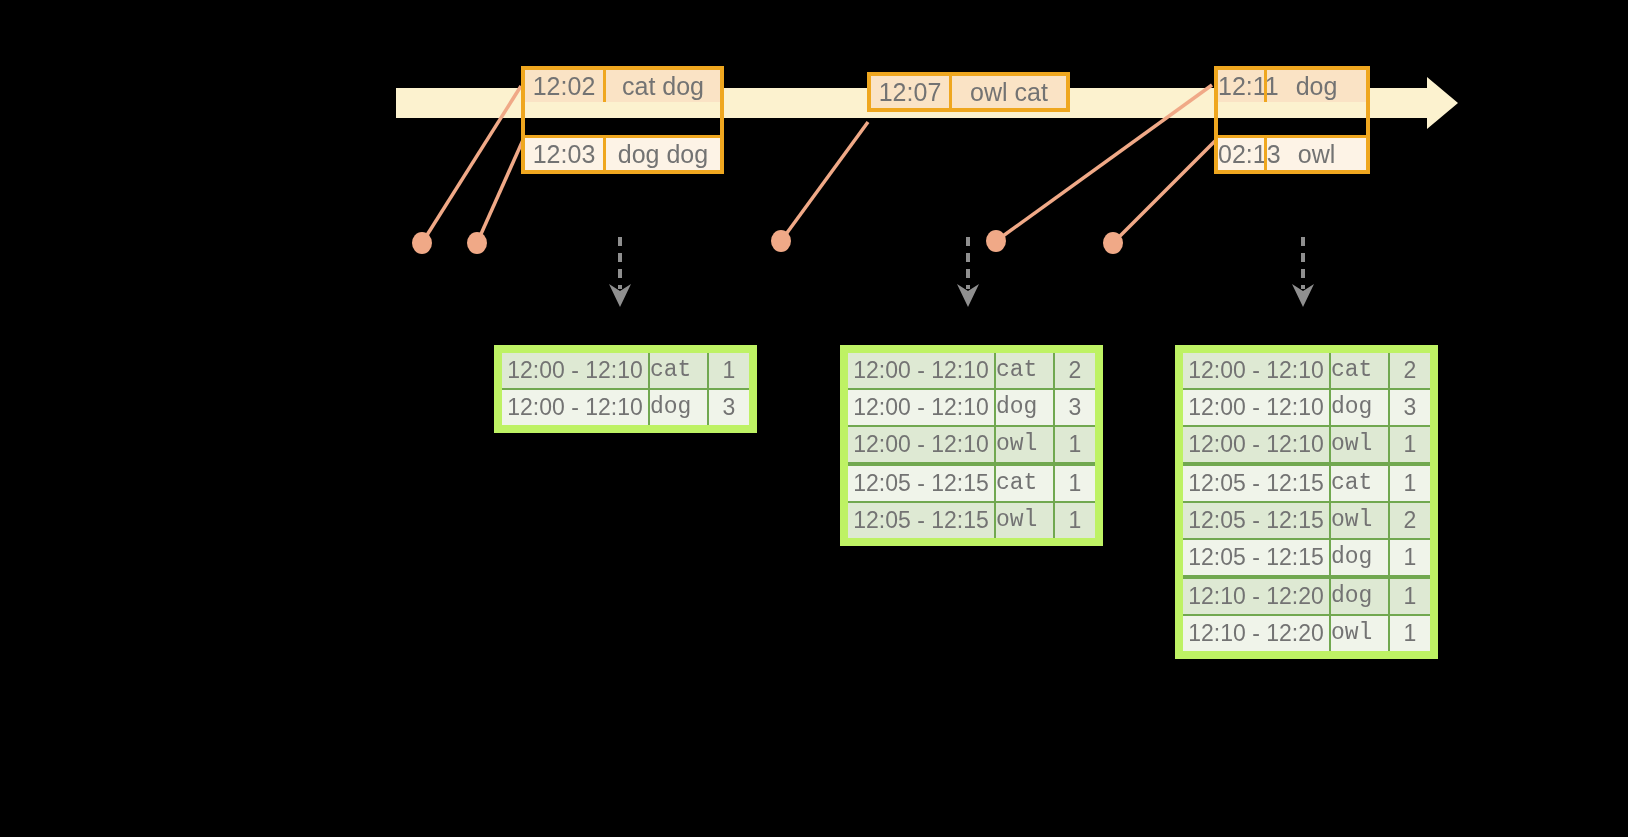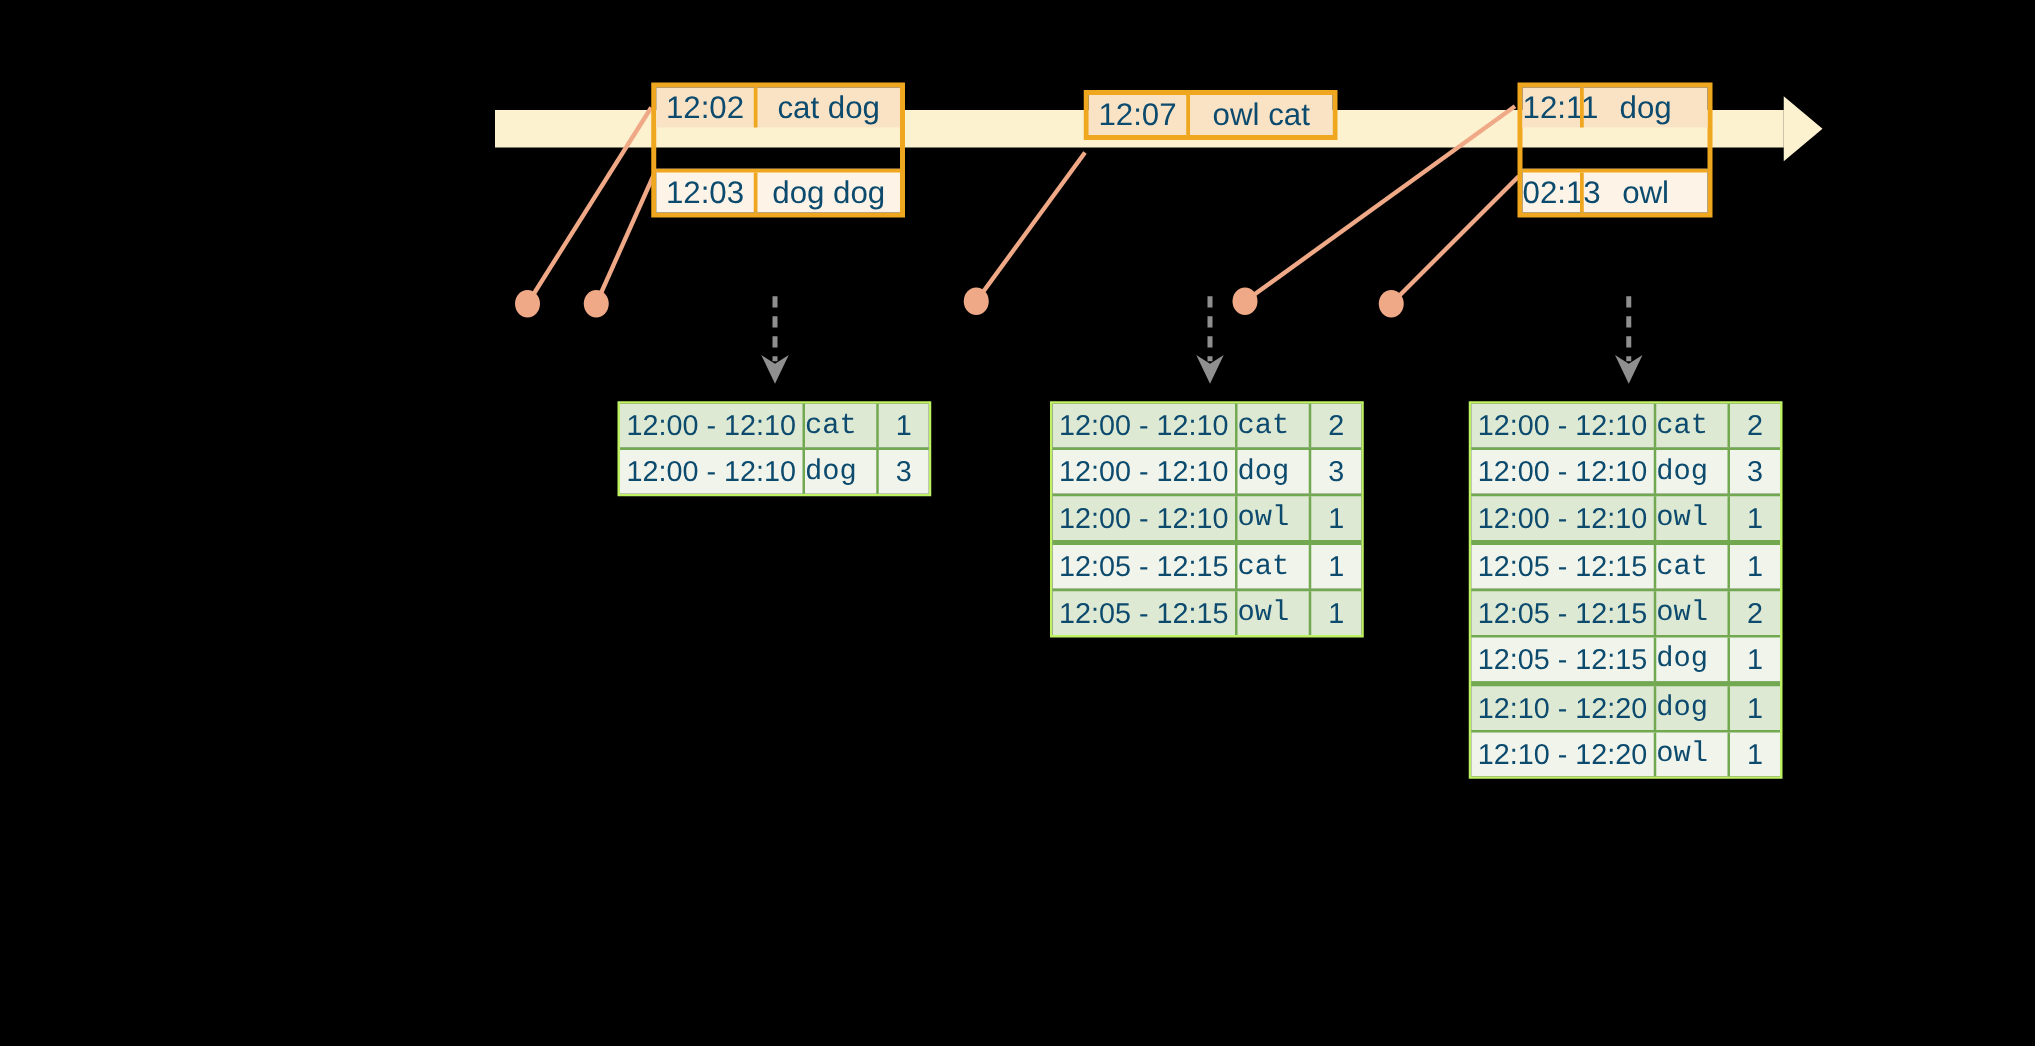--- a/index.html
+++ b/index.html
@@ -1,35 +1,35 @@
 <!DOCTYPE html>
 <html><head>
 <meta charset="utf-8">
 <style>
   html,body{margin:0;padding:0;background:#000;}
   #canvas{
     position:relative;width:1628px;height:837px;background:#000;
     font-family:"Liberation Sans","DejaVu Sans",sans-serif;
-    color:#0c4a6e;overflow:hidden;
+    color:#737373;overflow:hidden;
   }
   #overlay{position:absolute;left:0;top:0;z-index:1;}
 
   
   .etable{position:absolute;z-index:2;border:4px solid #efa71f;}
   .erow{display:flex;height:32px;line-height:32px;font-size:25px;}
   .erow + .erow{border-top:3px solid #efa71f;}
   .erow.dark{background:#fae3c5;}
   .erow.light{background:#fdf3e6;margin-top:33px;}
   .ecell-time{width:78px;text-align:center;}
   .ecell-words{width:114px;border-left:3px solid #efa71f;text-align:center;}
   .etable.narrow .ecell-time{width:46px;}
   .etable.narrow .ecell-words{width:99px;}
 
   
-  .gtable{position:absolute;z-index:2;border:2px solid #bef264;}
+  .gtable{position:absolute;z-index:2;border:8px solid #bef264;margin-top:24px;}
   .grow{display:flex;height:35px;line-height:35px;font-size:23px;}
   .grow + .grow{border-top:2px solid #71a850;}
   .grow.group-start{border-top:4px solid #71a850;}
   .grow.dark{background:#dee9d3;}
   .grow.light{background:#f0f4ea;}
   .gcell-window{width:146px;text-align:center;}
   .gcell-word{width:57px;border-left:2px solid #71a850;text-align:left;font-family:Liberation Mono, monospace;}
   .gcell-count{width:40px;border-left:2px solid #71a850;text-align:center;}
 </style>
 </head>

